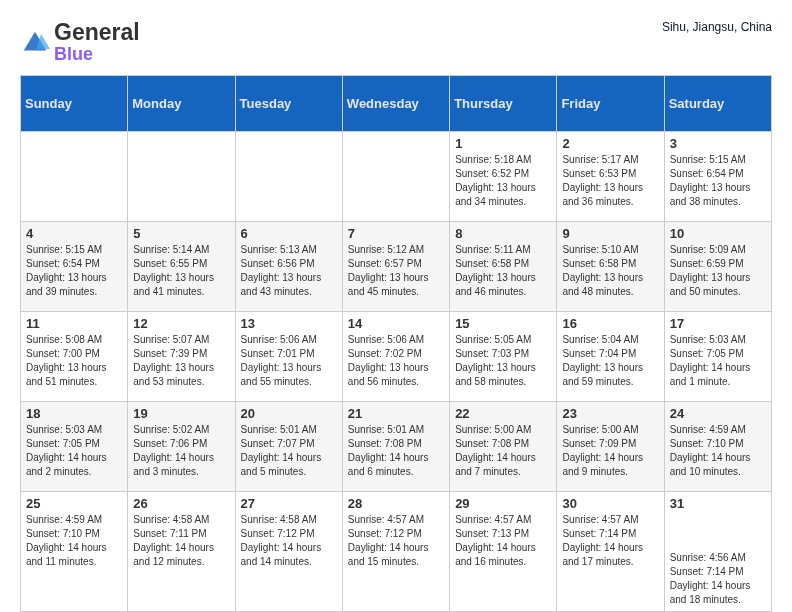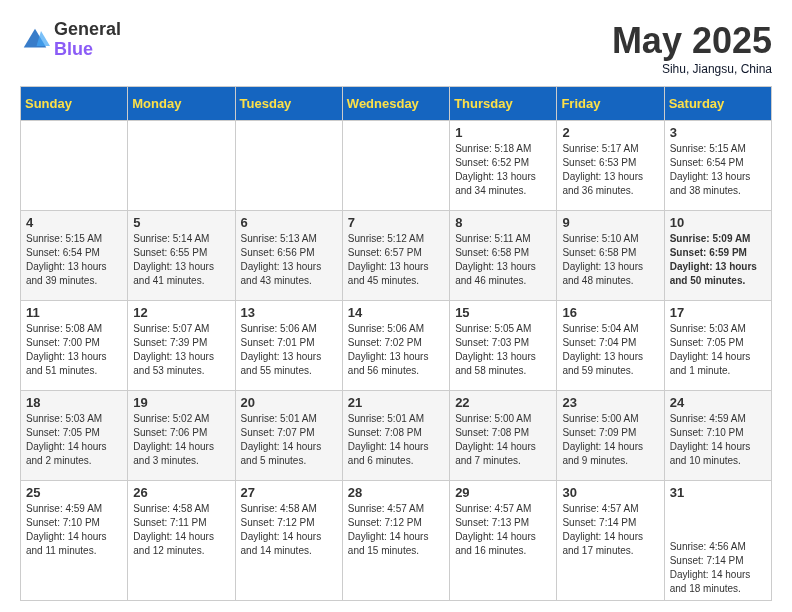--- a/index.html
+++ b/index.html
@@ -19,21 +19,21 @@
     .logo {
       display: flex;
       align-items: center;
     }
     .logo-text {
       display: flex;
       flex-direction: column;
       line-height: 1.1;
     }
     .logo-general {
-      font-size: 18px;
+      font-size: 23px;
       font-weight: bold;
       color: #333;
     }
     .logo-blue {
       font-size: 18px;
       font-weight: bold;
       color: #8b5cf6;
     }
     .logo-icon {
       width: 30px;
@@ -52,24 +52,24 @@
       font-size: 12px;
       color: #0f172a;
     }
     table {
       width: 100%;
       border-collapse: collapse;
       table-layout: fixed;
     }
     thead tr th {
       background: #1565c0;
-      color: #fde047;
+      color: #e5e5e5;
       font-size: 13px;
       font-weight: bold;
-      padding: 9px 4px;
+      padding: 20px 4px;
       text-align: left;
       border: 1px solid #ccc;
     }
     tbody tr td {
       border: 1px solid #ccc;
       vertical-align: top;
       padding: 4px 5px;
       font-size: 10.5px;
       color: #333;
       height: 90px;
@@ -102,21 +102,20 @@
       <rect x="0" y="0" width="40" height="40" fill="white"></rect>
       <polygon points="20,5 35,30 5,30" fill="#1565c0" opacity="0.85"></polygon>
       <polygon points="28,8 40,28 22,28" fill="#42a5f5" opacity="0.7"></polygon>
     </svg>
     <div class="logo-text">
       <span class="logo-general">General</span>
       <span class="logo-blue">Blue</span>
     </div>
   </div>
   <div class="title-block">
-    <div class="month-title">May 2025</div>
     <div class="location">Sihu, Jiangsu, China</div>
   </div>
 </div>
 
 <table>
   <thead>
     <tr>
     <th>Sunday</th>
         <th>Monday</th>
         <th>Tuesday</th>
@@ -192,21 +191,21 @@
         </td>
         <td>
           <span class="day-num">9</span>
           <div class="cell-info" style="white-space: pre-line;">Sunrise: 5:10 AM
 Sunset: 6:58 PM
 Daylight: 13 hours
 and 48 minutes.</div>
         </td>
         <td>
           <span class="day-num">10</span>
-          <div class="cell-info" style="white-space: pre-line; font-weight: bold;">Sunrise: 5:09 AM
+          <div class="cell-info" style="white-space: pre-line;">Sunrise: 5:09 AM
 Sunset: 6:59 PM
 Daylight: 13 hours
 and 50 minutes.</div>
         </td>
       </tr>
       <tr>
         <td>
           <span class="day-num">11</span>
           <div class="cell-info" style="white-space: pre-line;">Sunrise: 5:08 AM
 Sunset: 7:00 PM

